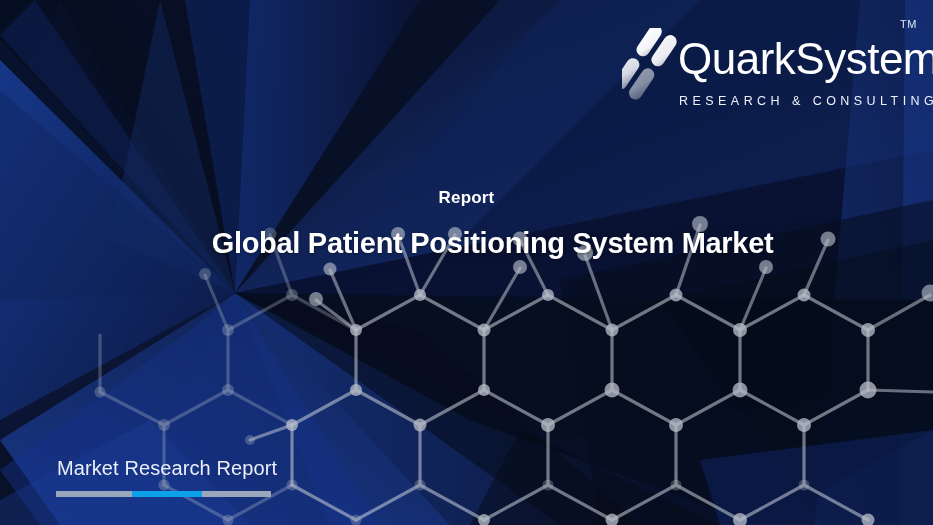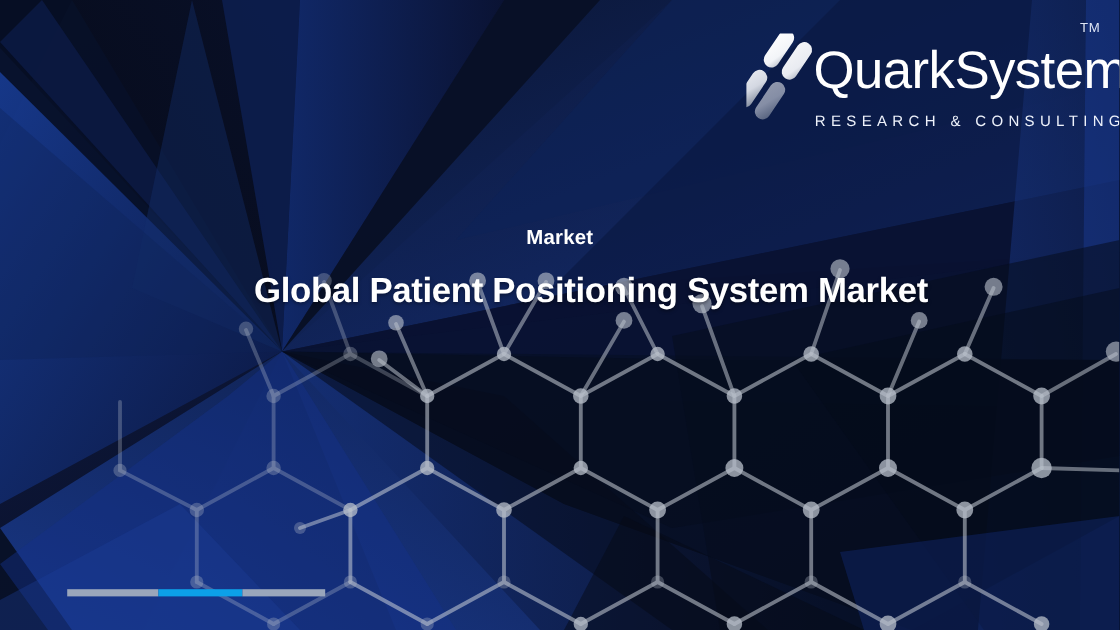--- a/index.html
+++ b/index.html
@@ -376,22 +376,23 @@
         <rect x="24" y="42" width="13" height="35" rx="6.5" fill="url(#lmB)" opacity="0.55"></rect>
       </g>
     </svg>
 
     <div id="brand-wordmark"><span>Quark</span><span class="wm-bold">System</span></div>
 
     <div id="brand-tagline">RESEARCH &amp; CONSULTING</div>
     <div id="brand-tm">TM</div>
   </div>
 
-  <div id="report-kicker">Market</div>
+  <div id="report-kicker">Report</div>
   <div id="report-title">Global Patient Positioning System Market</div>
 
+  <div id="footer-label">Market Research Report</div>
   <div id="footer-bar">
     <div class="seg seg-a" style="background: rgb(154, 166, 187); width: 76px;"></div>
     <div class="seg seg-b" style="background: rgb(12, 160, 232); width: 70px;"></div>
     <div class="seg seg-c" style="background: rgb(154, 166, 187); width: 69px;"></div>
   </div>
 
 </div>
 
 </body></html>

